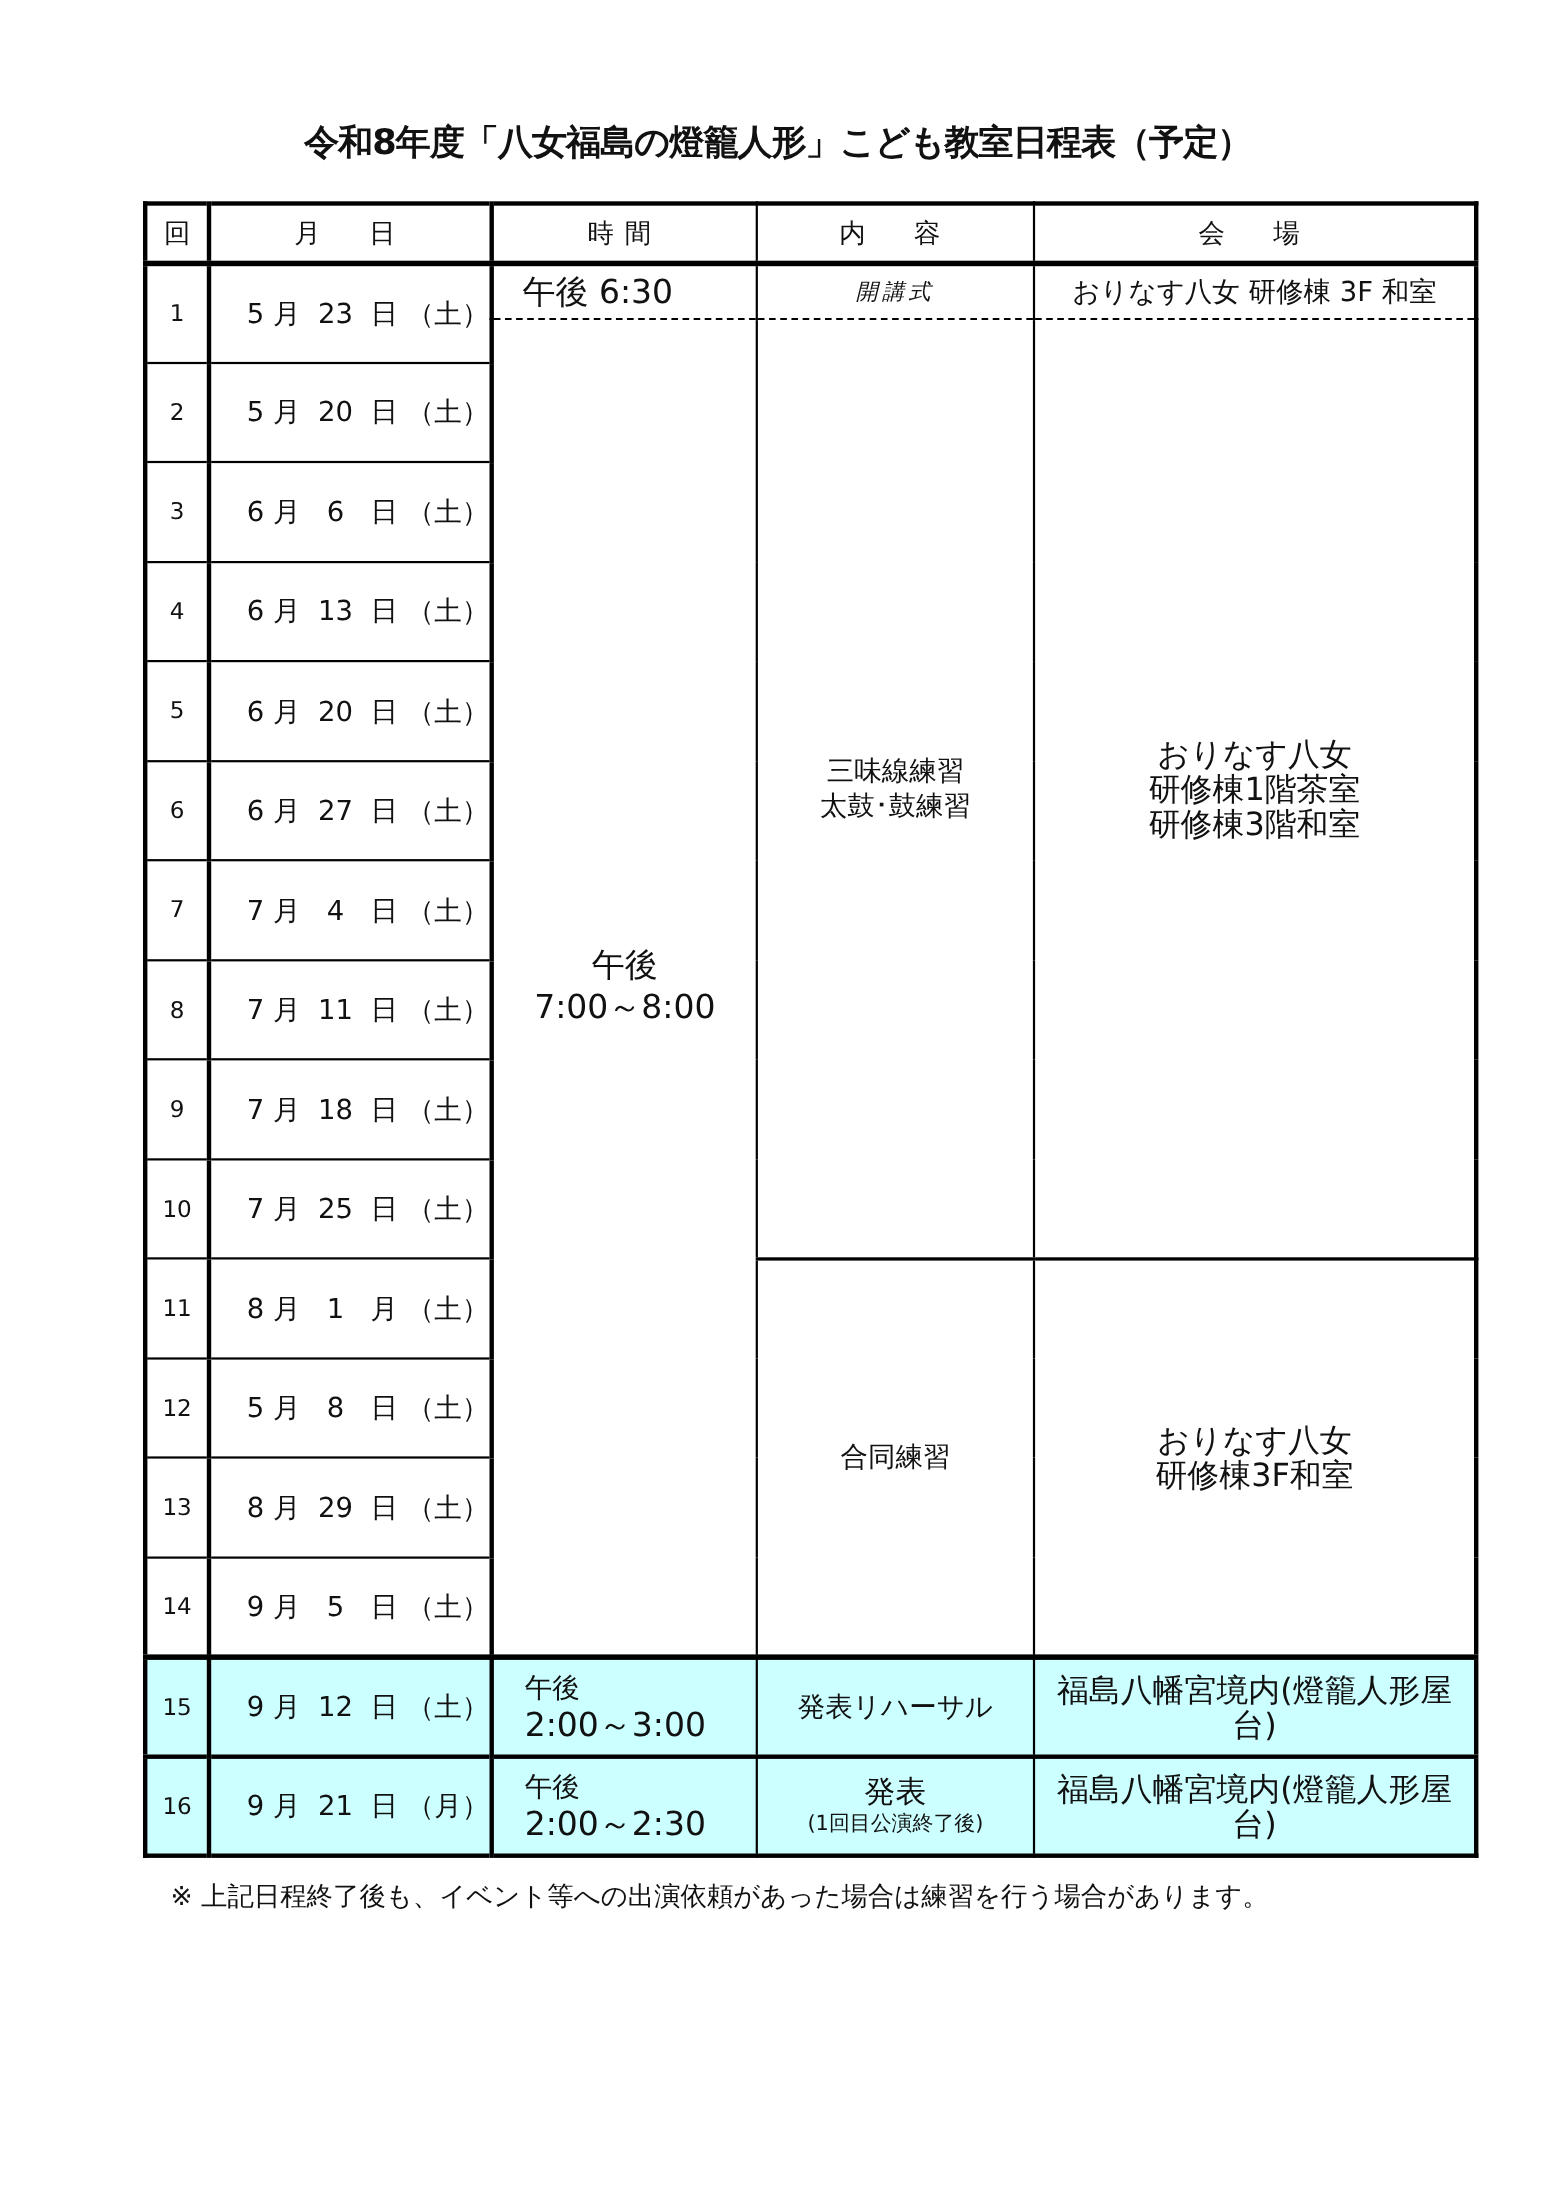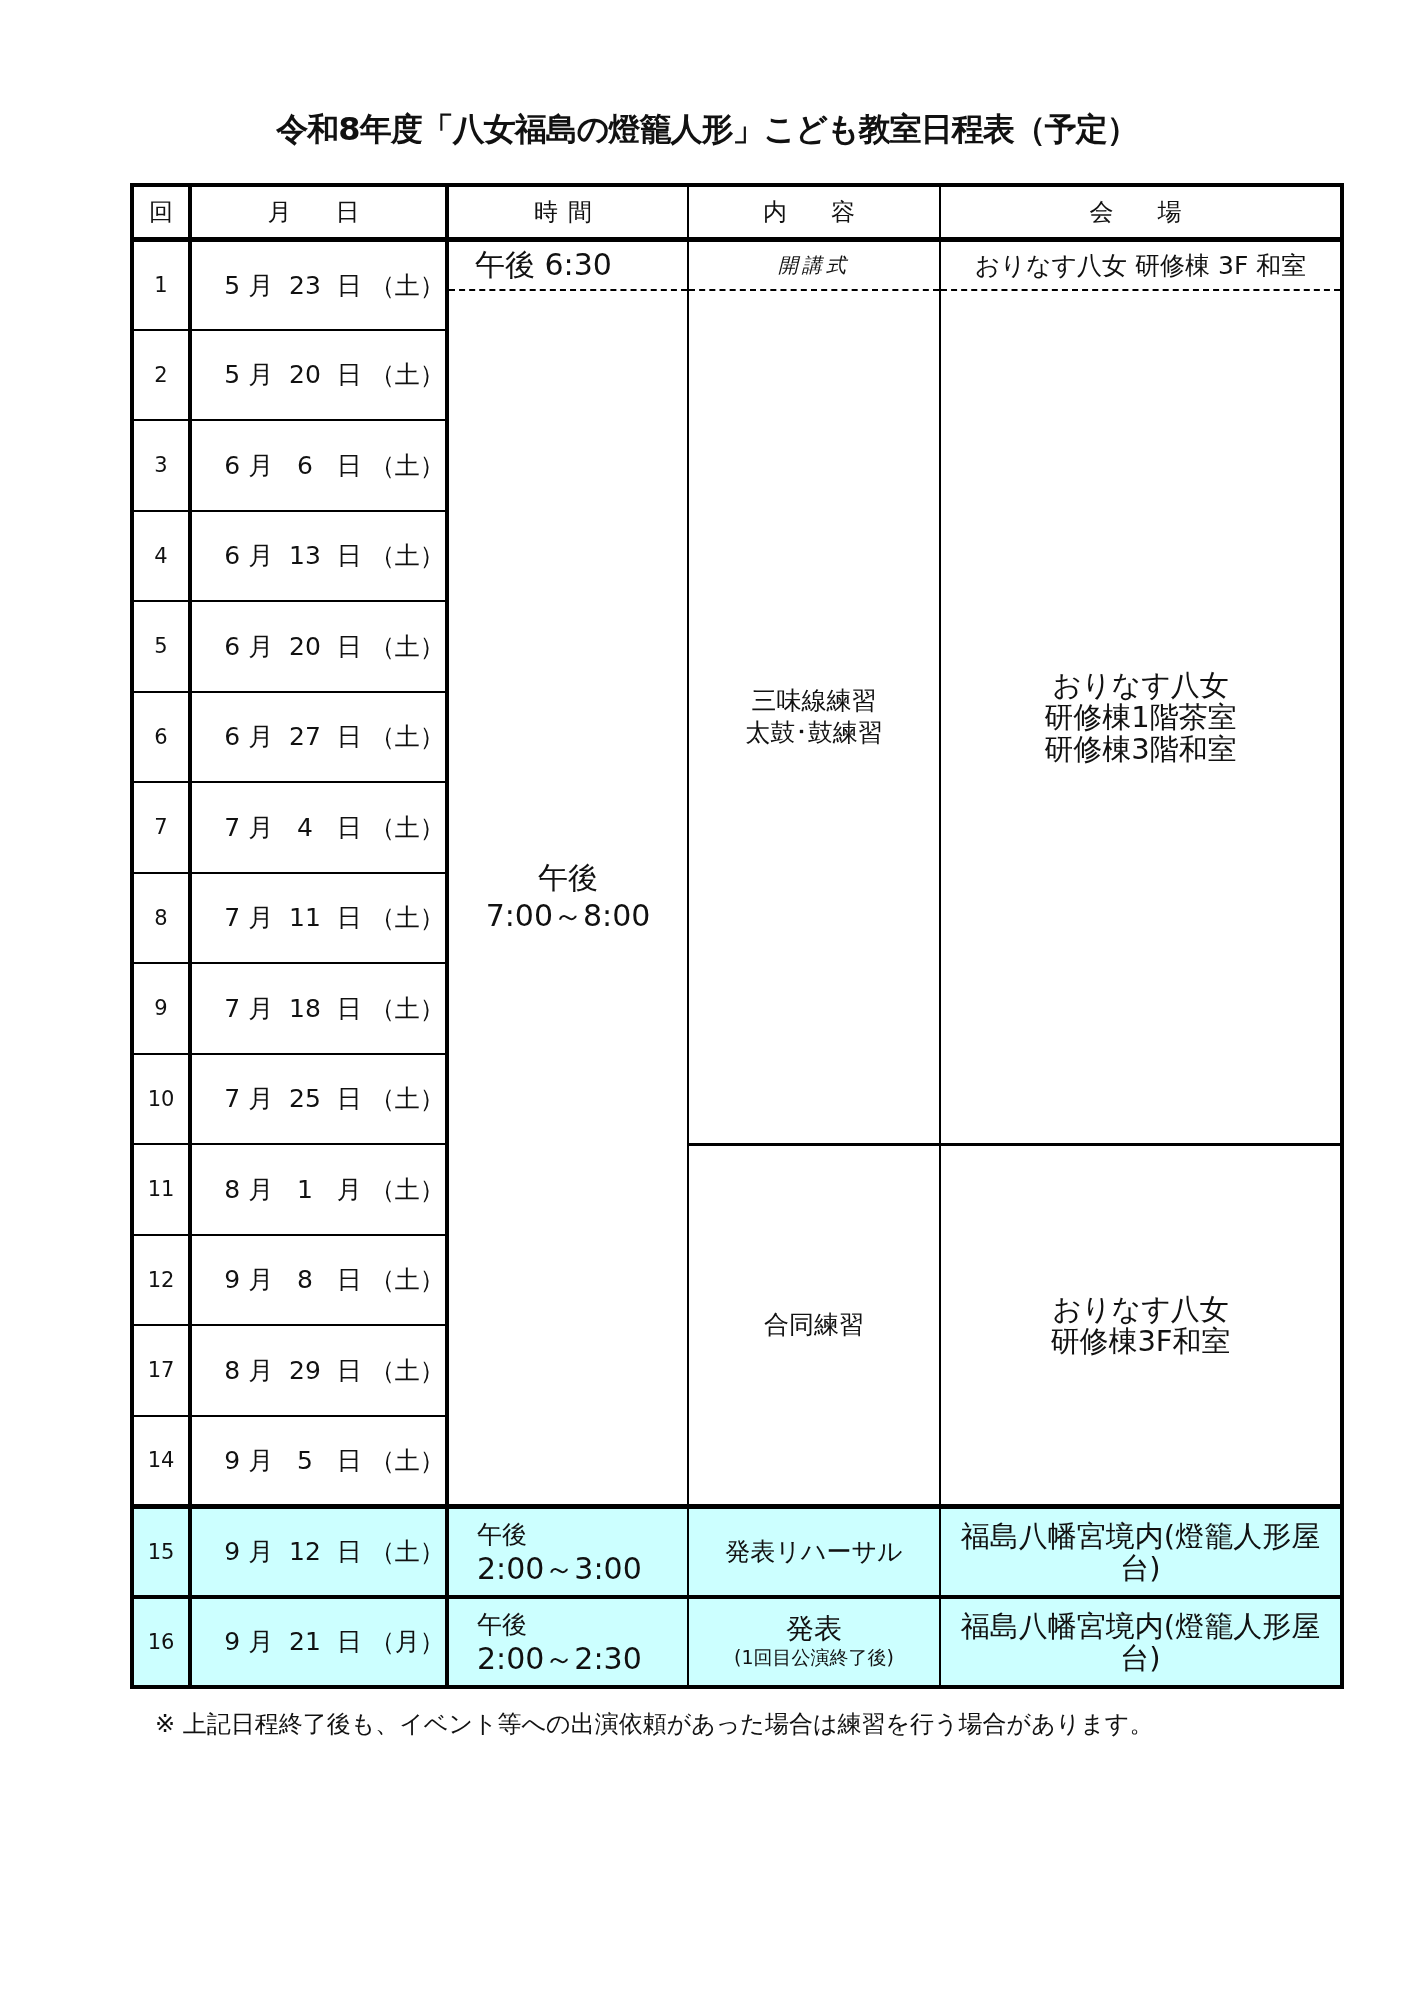--- a/index.html
+++ b/index.html
@@ -123,24 +123,24 @@
       <td class="no">11</td>
       <td class="date">8 月   1   月 （土）</td>
       <td rowspan="4" class="content" style="border-top:3px solid #000">合同練習</td>
       <td rowspan="4" class="venue" style="border-top:3px solid #000">
         <div>おりなす八女</div>
         <div>研修棟3F和室</div>
       </td>
     </tr>
     <tr class="r">
         <td class="no">12</td>
-        <td class="date">9 月   8   日 （土）</td>
+        <td class="date">5 月   8   日 （土）</td>
       </tr>
     <tr class="r">
-        <td class="no">17</td>
+        <td class="no">13</td>
         <td class="date">8 月  29  日 （土）</td>
       </tr>
     <tr class="r">
         <td class="no">14</td>
         <td class="date">9 月   5   日 （土）</td>
       </tr>
 
     <tr class="r hl hl-first">
       <td class="no">15</td>
       <td class="date">9 月  12  日 （土）</td>

